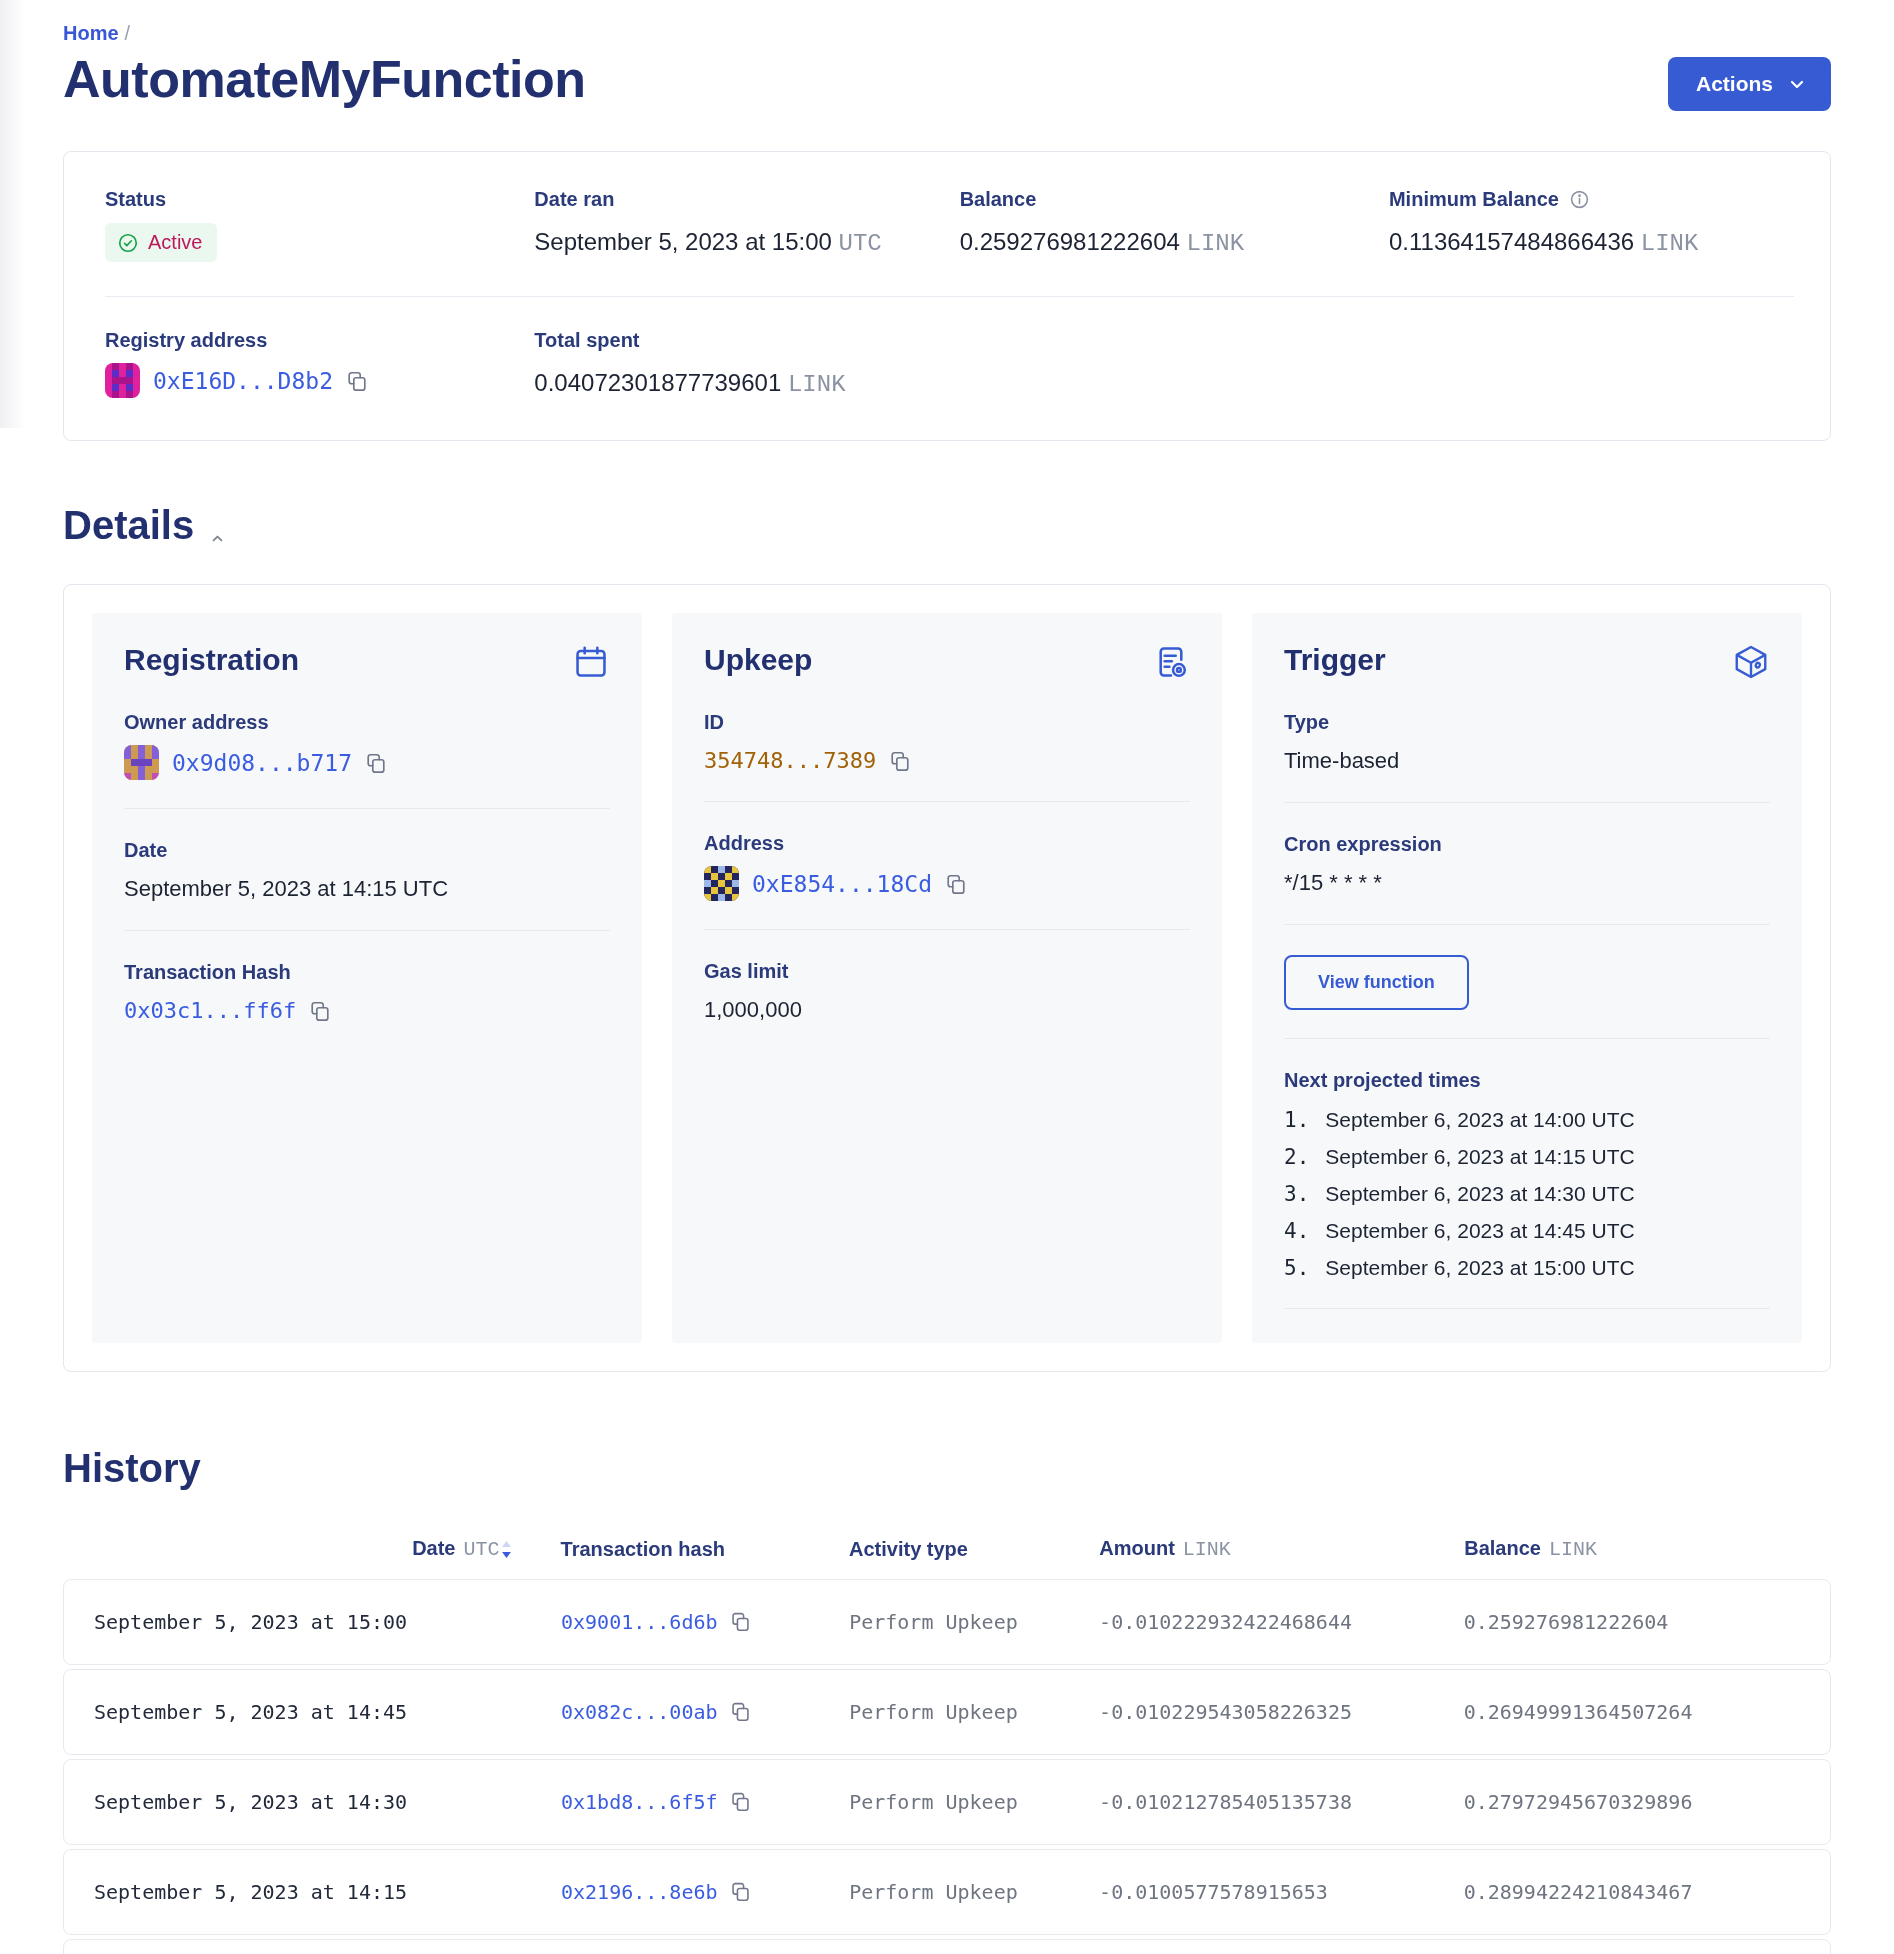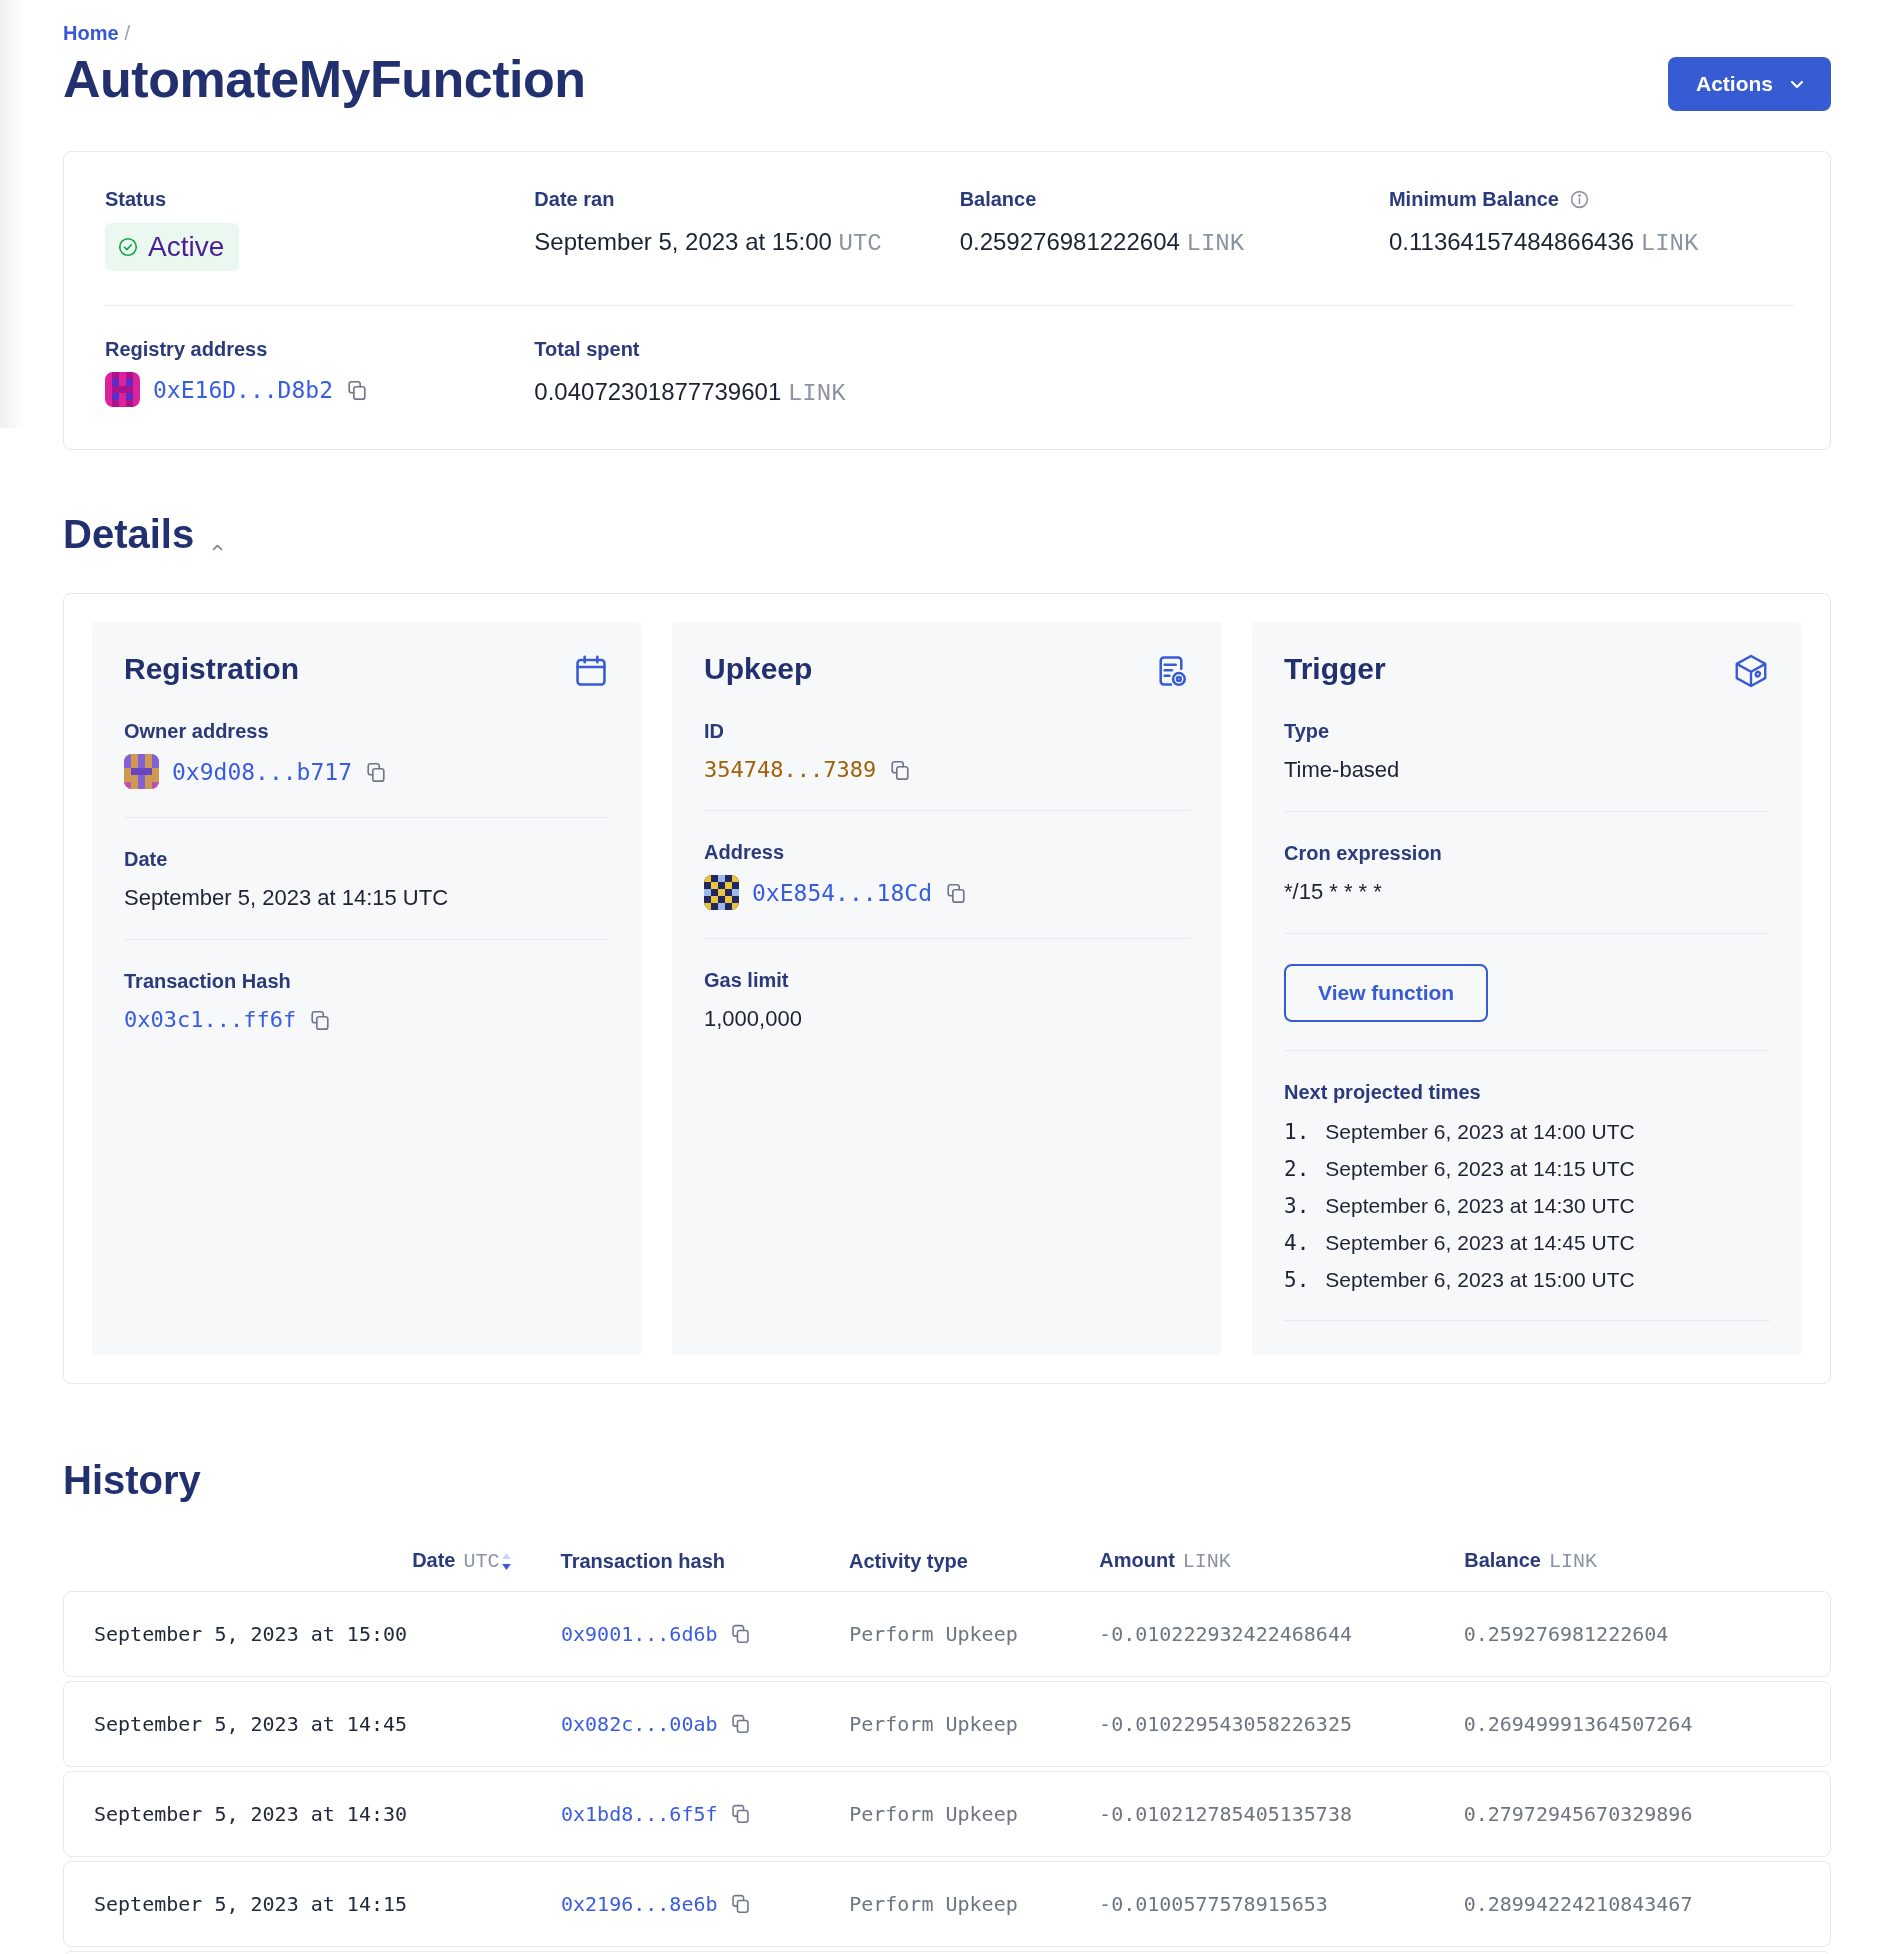--- a/index.html
+++ b/index.html
@@ -34,22 +34,22 @@
     padding:36px 36px 42px 41px; background:#fff;
   }
   .ov-grid { display:grid; grid-template-columns: 1.06fr 1.05fr 1.06fr 1fr; }
   .ov-grid2 { display:grid; grid-template-columns: 1.06fr 2.11fr 1fr; }
   .label { font-size:20px; font-weight:bold; color:#2a3a7a; }
   .label-row { display:flex; align-items:center; gap:10px; }
   .ov-value { margin-top:17px; font-size:24px; color:#1c2333; }
   .suffix { color:#8b93a2;font-family:Liberation Mono, monospace; }
   .badge {
     margin-top:12px; display:inline-flex; align-items:center; gap:9px;
-    background:#eaf8ef; color:#4c1d95; border-radius:6px; padding:8px 15px 8px 12px;
-    font-size:28px;
+    background:#eaf8ef; color:#be185d; border-radius:6px; padding:8px 15px 8px 12px;
+    font-size:20px;
   }
   .ov-divider { border:none; border-top:1px solid #e8ebf1; margin:34px 0 32px 0; }
   .addr-line { margin-top:11px; display:flex; align-items:center; gap:13px; }
   .identicon { width:35px; height:35px; border-radius:8px; overflow:hidden; flex:none; display:block; }
   .addr-link { font-size:23px; color:#3a5ce0; cursor:pointer; }
   .copy-icon { width:22px; height:22px; color:#70778a; cursor:pointer; flex:none; }
 
   
   .section-head { margin-top:62px; display:flex; align-items:flex-end; gap:14px; }
   .section-head h2, .history-head h2 { font-size:40px; color:#22306f; font-weight:bold; }
@@ -63,21 +63,21 @@
   .dcard-head h3 { font-size:30px; color:#22306f; font-weight:bold; }
   .dcard-icon { width:38px; height:38px; flex:none; }
   .fgroup { margin-top:30px; }
   .fvalue { margin-top:14px; font-size:22px; color:#1c2333; }
   .fvalue.gray { color:#a16207; }
   .fvalue .addr-link { font-size:22px; }
   .d-divider { border:none; border-top:1px solid #e6e9ef; margin:28px 0 0 0; }
   .view-fn-btn {
     margin-top:30px; display:inline-block; background:transparent; cursor:pointer;
     border:2px solid #375BD2; color:#375BD2; border-radius:8px;
-    padding:15px 32px; font-size:21px; font-weight:bold; font-family:"Liberation Sans",sans-serif;
+    padding:15px 32px; font-size:18px; font-weight:bold; font-family:"Liberation Sans",sans-serif;
   }
   .times-list { margin-top:16px; list-style:none; }
   .times-list li { display:flex; gap:16px; font-size:21px; color:#1c2333; margin-top:13px; }
   .times-list .num { font-family:"DejaVu Sans Mono", monospace; color:#1c2333; }
 
   
   .history-head { margin-top:74px; }
   .htable { margin-top:46px; }
   .hgrid { display:grid; grid-template-columns: 26.9% 16.6% 14.4% 21% auto; align-items:center; }
   .hheader { padding: 0 0 18px 30px; }

